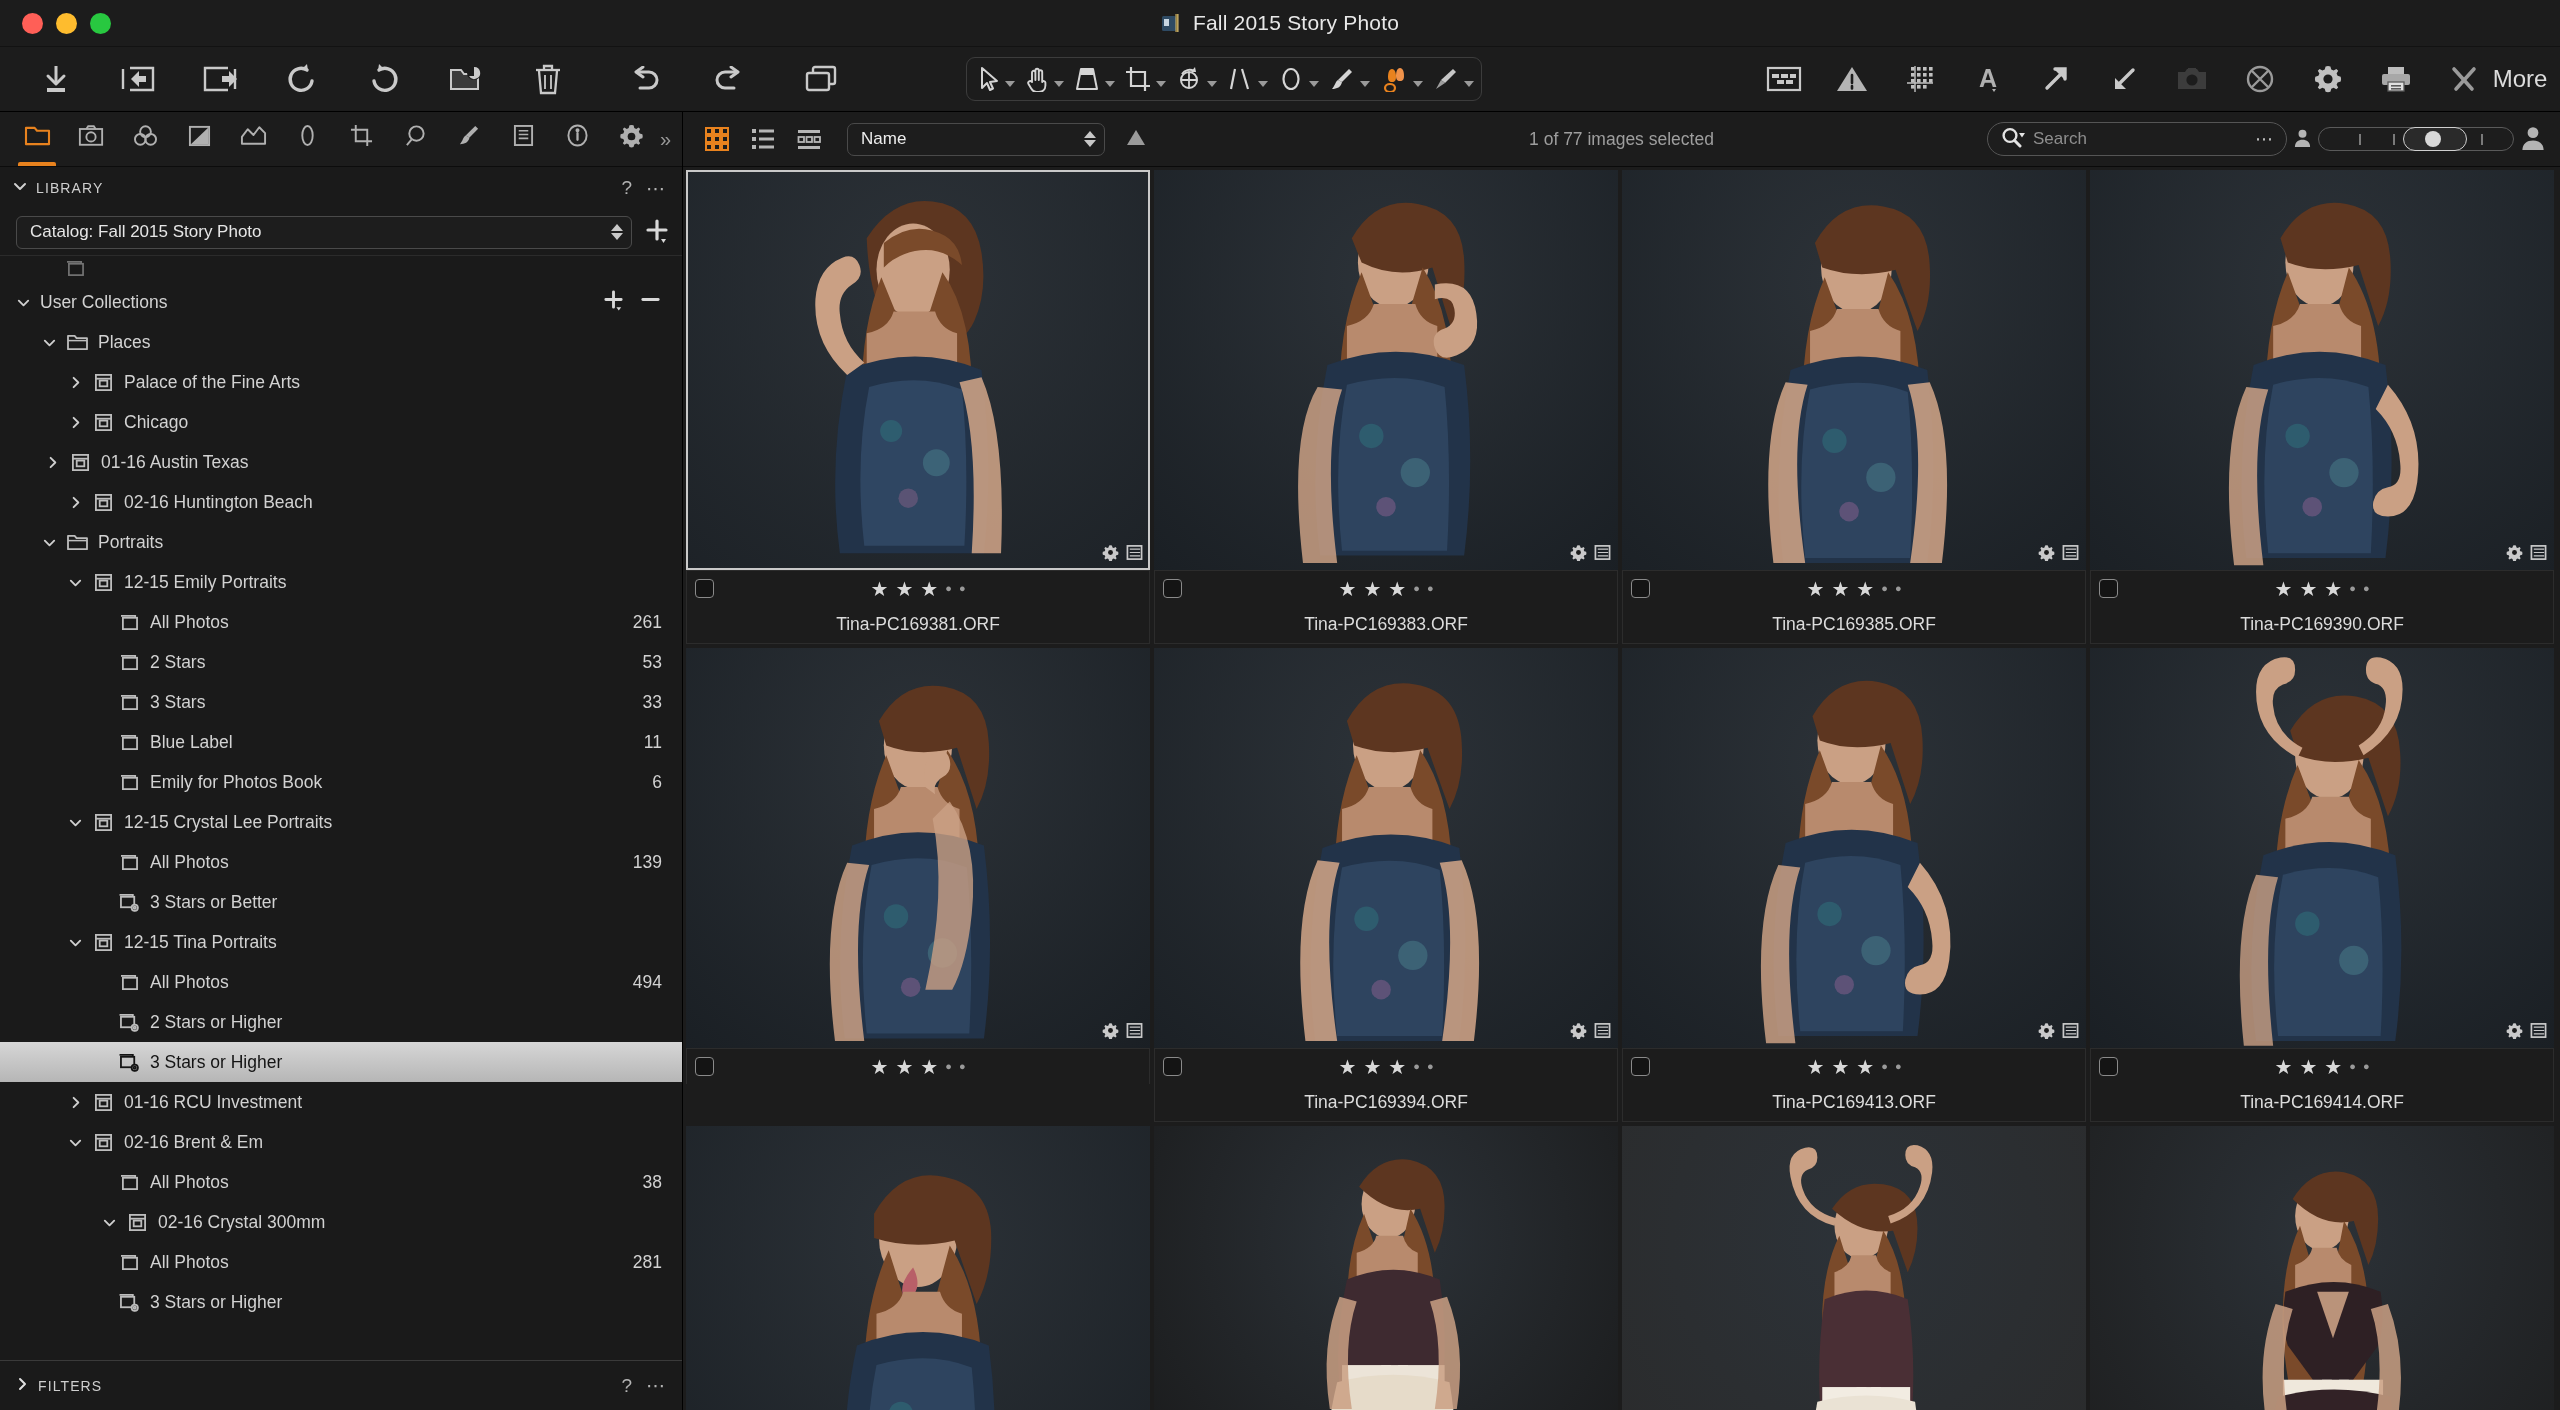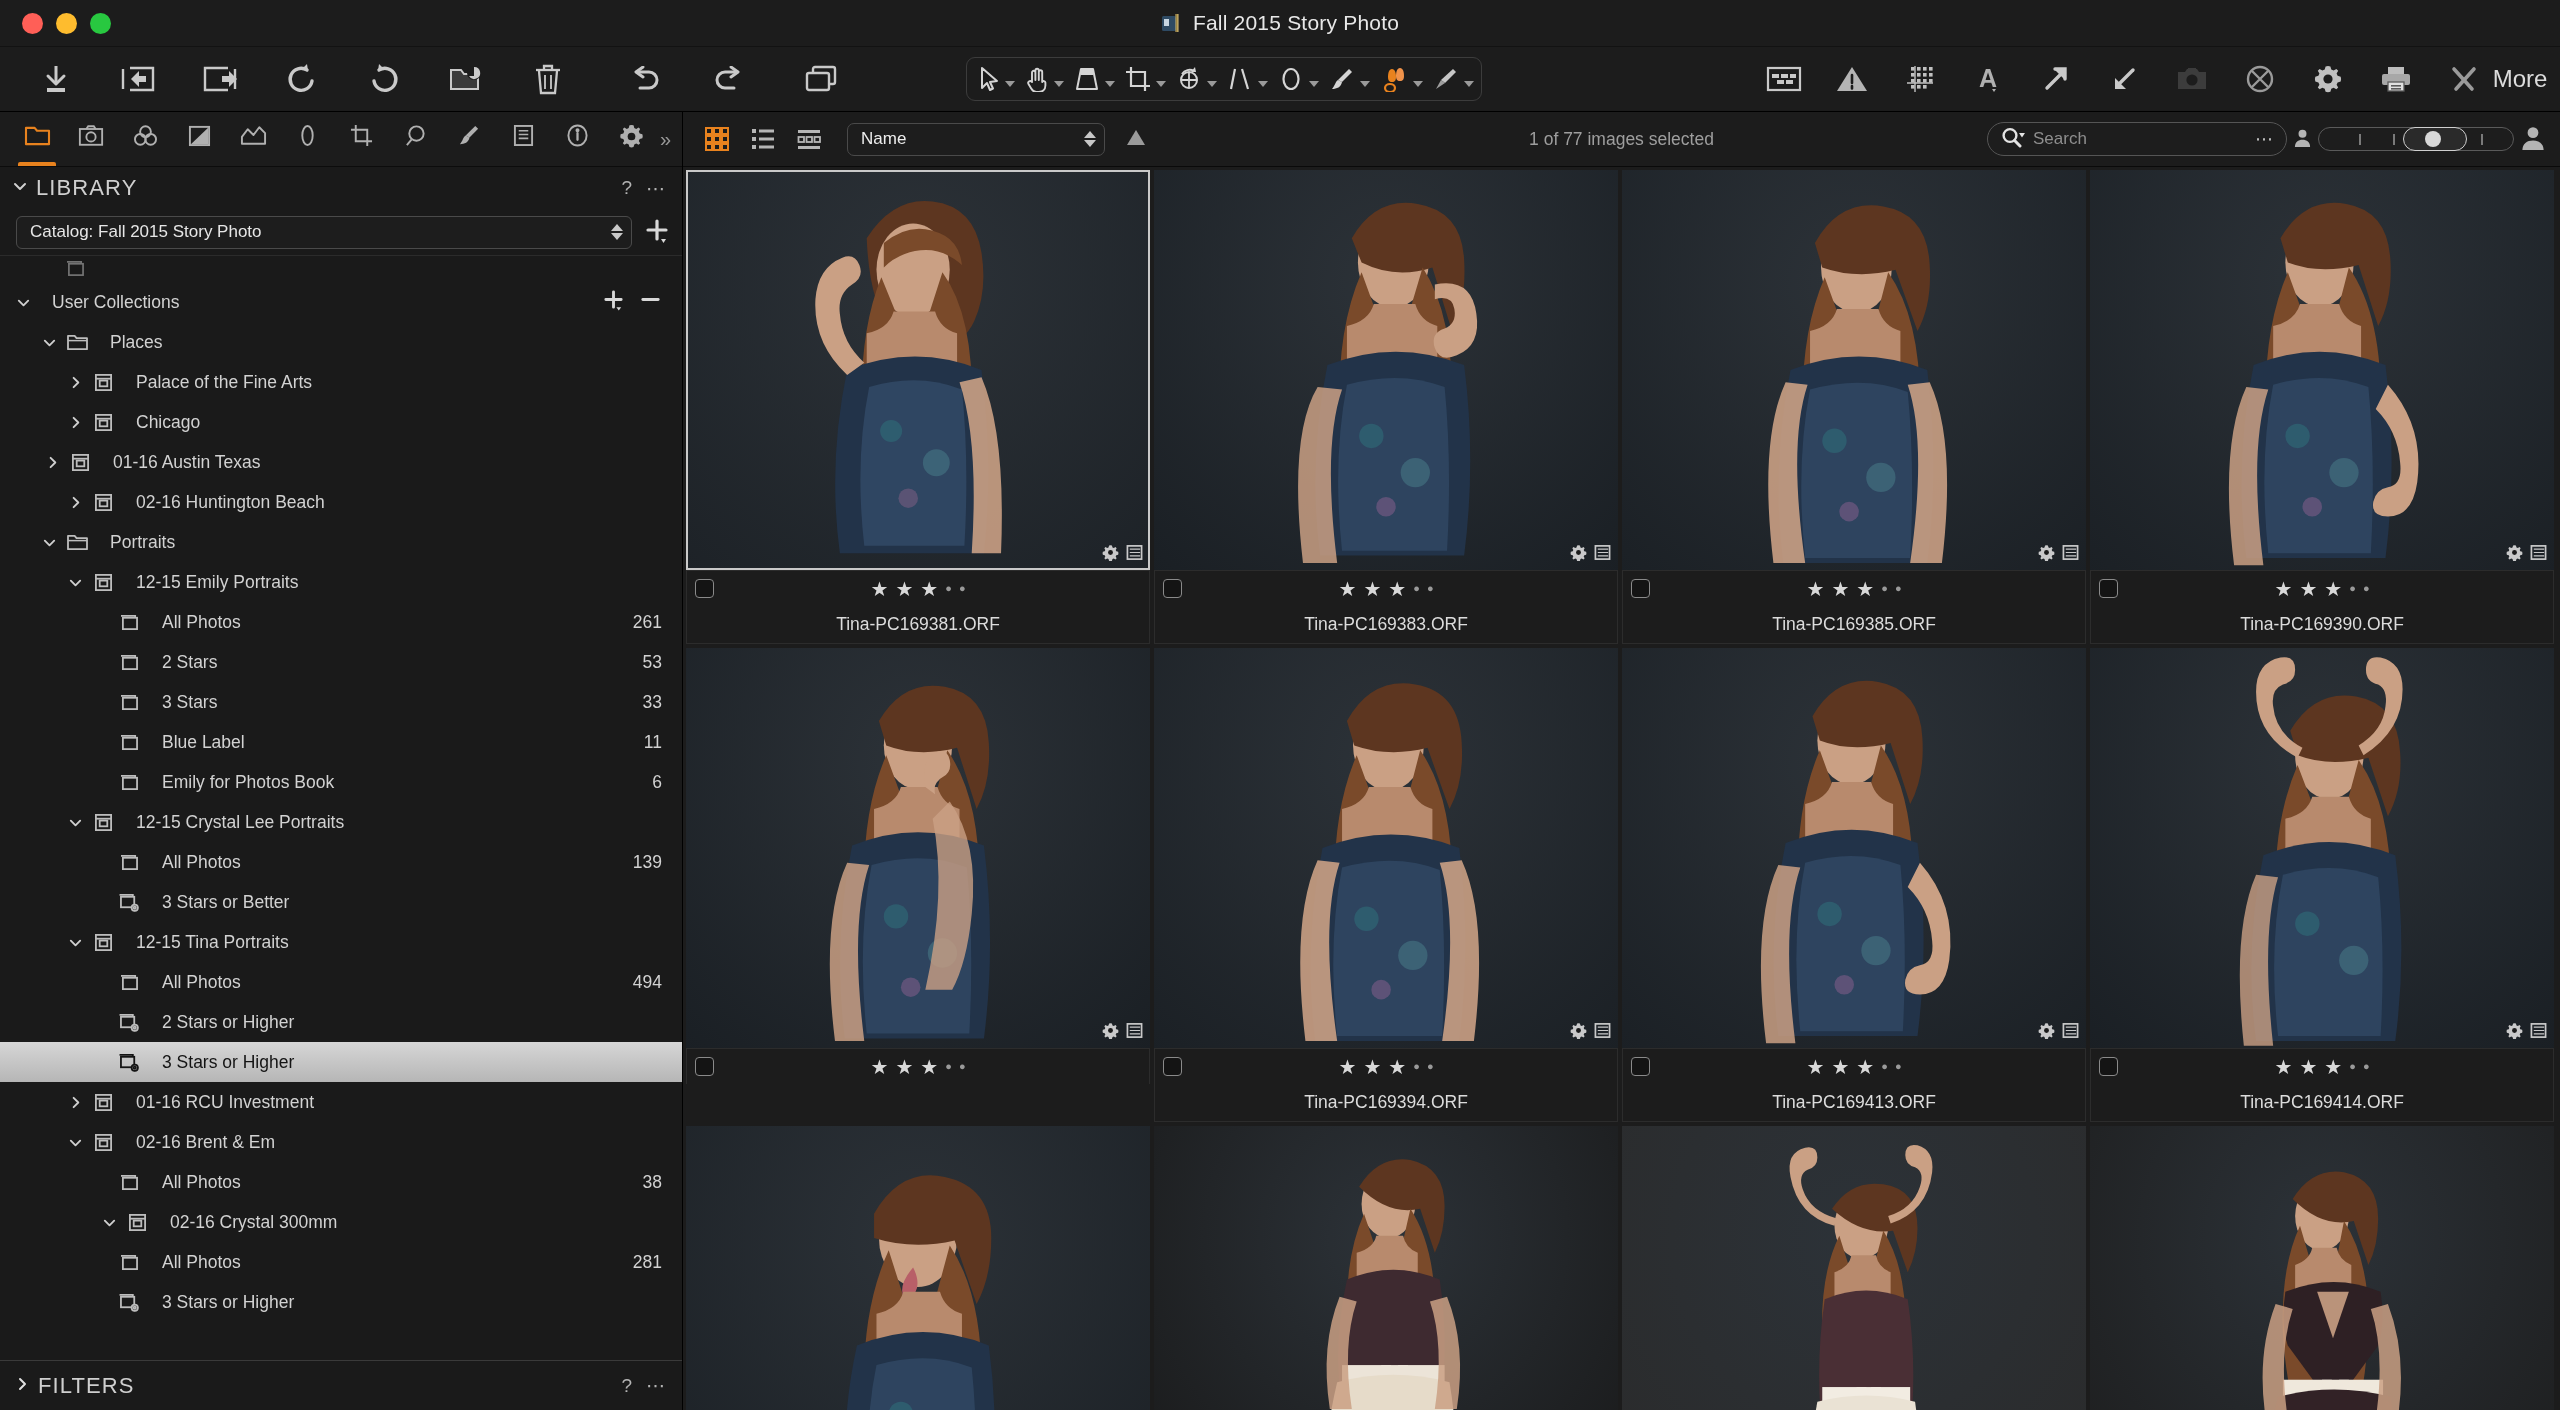--- a/index.html
+++ b/index.html
@@ -98,21 +98,21 @@
   }
   .ttab-more { color: #9a9a9a; font-size: 20px; padding-left: 2px; }
 
   .panel-head {
     height: 42px; flex: 0 0 42px;
     display: flex; align-items: center;
     padding: 0 16px 0 12px;
     background: #1a1a1a;
   }
   .ph-title {
-    font-size: 22px; color: #cfcfcf; letter-spacing: 1.1px;
+    font-size: 14px; color: #cfcfcf; letter-spacing: 1.1px;
     margin-left: 8px; flex: 1;
   }
   .ph-q { color: #b4b4b4; font-size: 19px; margin-right: 14px; }
   .ph-dots { color: #b4b4b4; font-size: 19px; letter-spacing: 1px; }
 
   .catalog-row {
     height: 46px; flex: 0 0 46px;
     display: flex; align-items: center;
     padding: 0 12px 0 16px; gap: 12px;
   }
@@ -151,21 +151,21 @@
   }
   .trow .disc {
     width: 26px; flex: 0 0 26px;
     display: flex; align-items: center; justify-content: center;
   }
   .trow .ico {
     width: 30px; flex: 0 0 30px;
     display: flex; align-items: center; justify-content: center;
     margin-right: 6px;
   }
-  .trow .lbl { flex: 1; white-space: nowrap; overflow: hidden; margin-left: 12px; }
+  .trow .lbl { flex: 1; white-space: nowrap; overflow: hidden; }
   .trow .cnt { font-size: 17.5px; color: #d2d2d2; }
   .clip-row { overflow: hidden; height: 24px; }
 
   .filters-bar {
     height: 50px; flex: 0 0 50px;
     background: #1a1a1a;
     border-top: 1px solid #3a3a3a;
     display: flex; align-items: center;
     padding: 0 16px 0 14px;
   }

